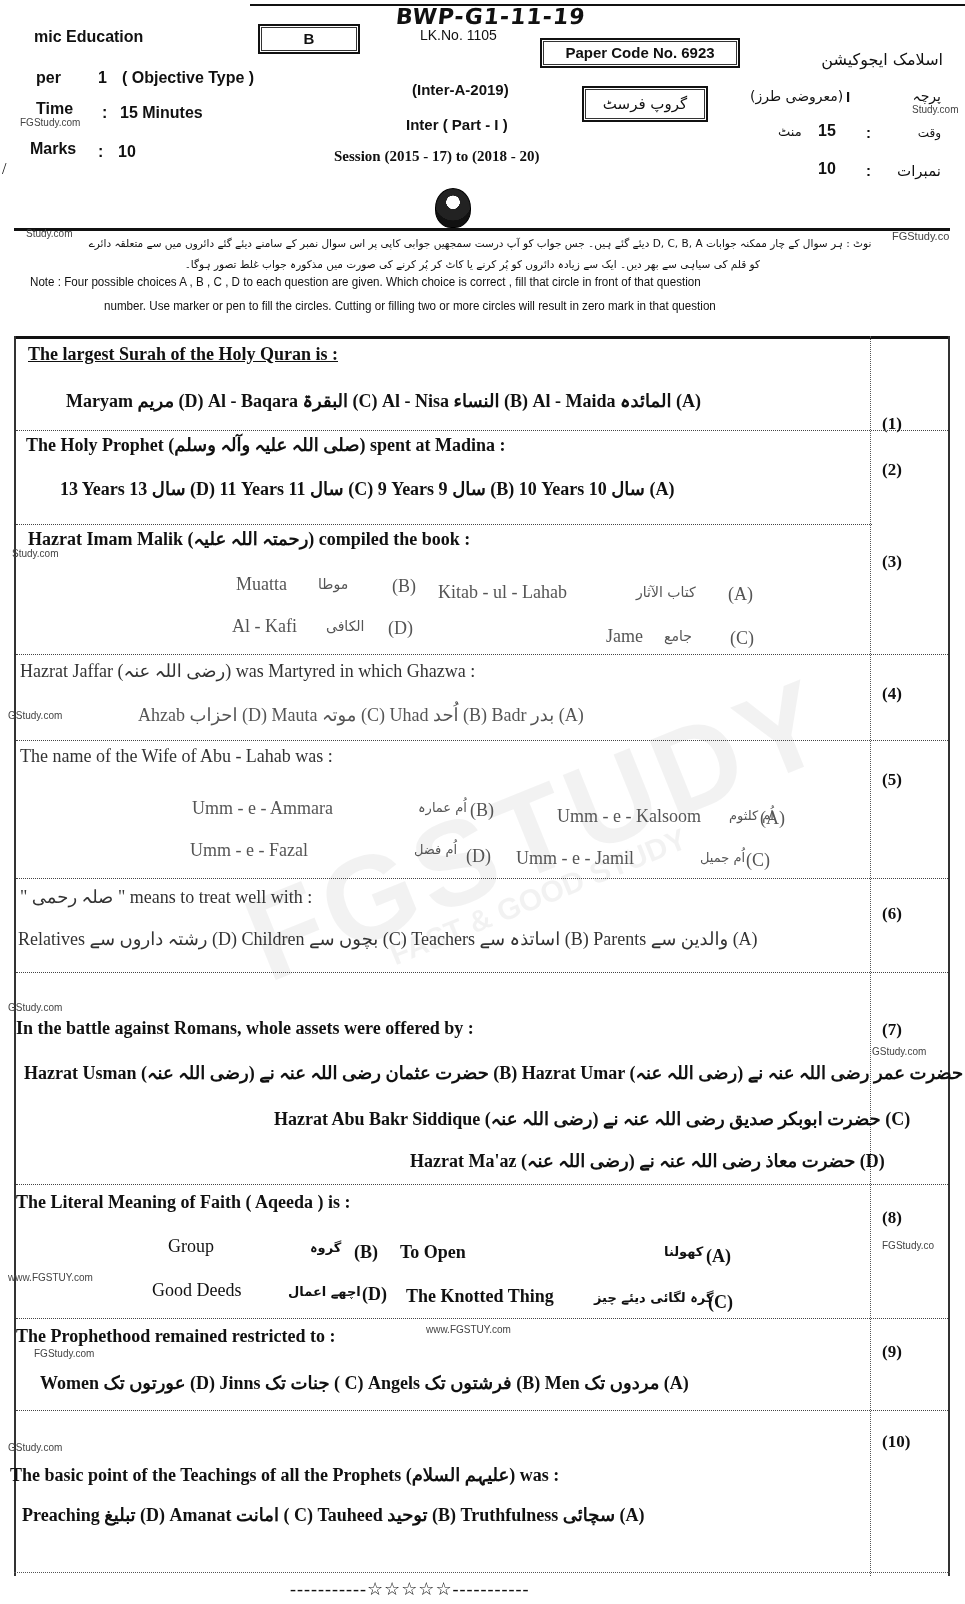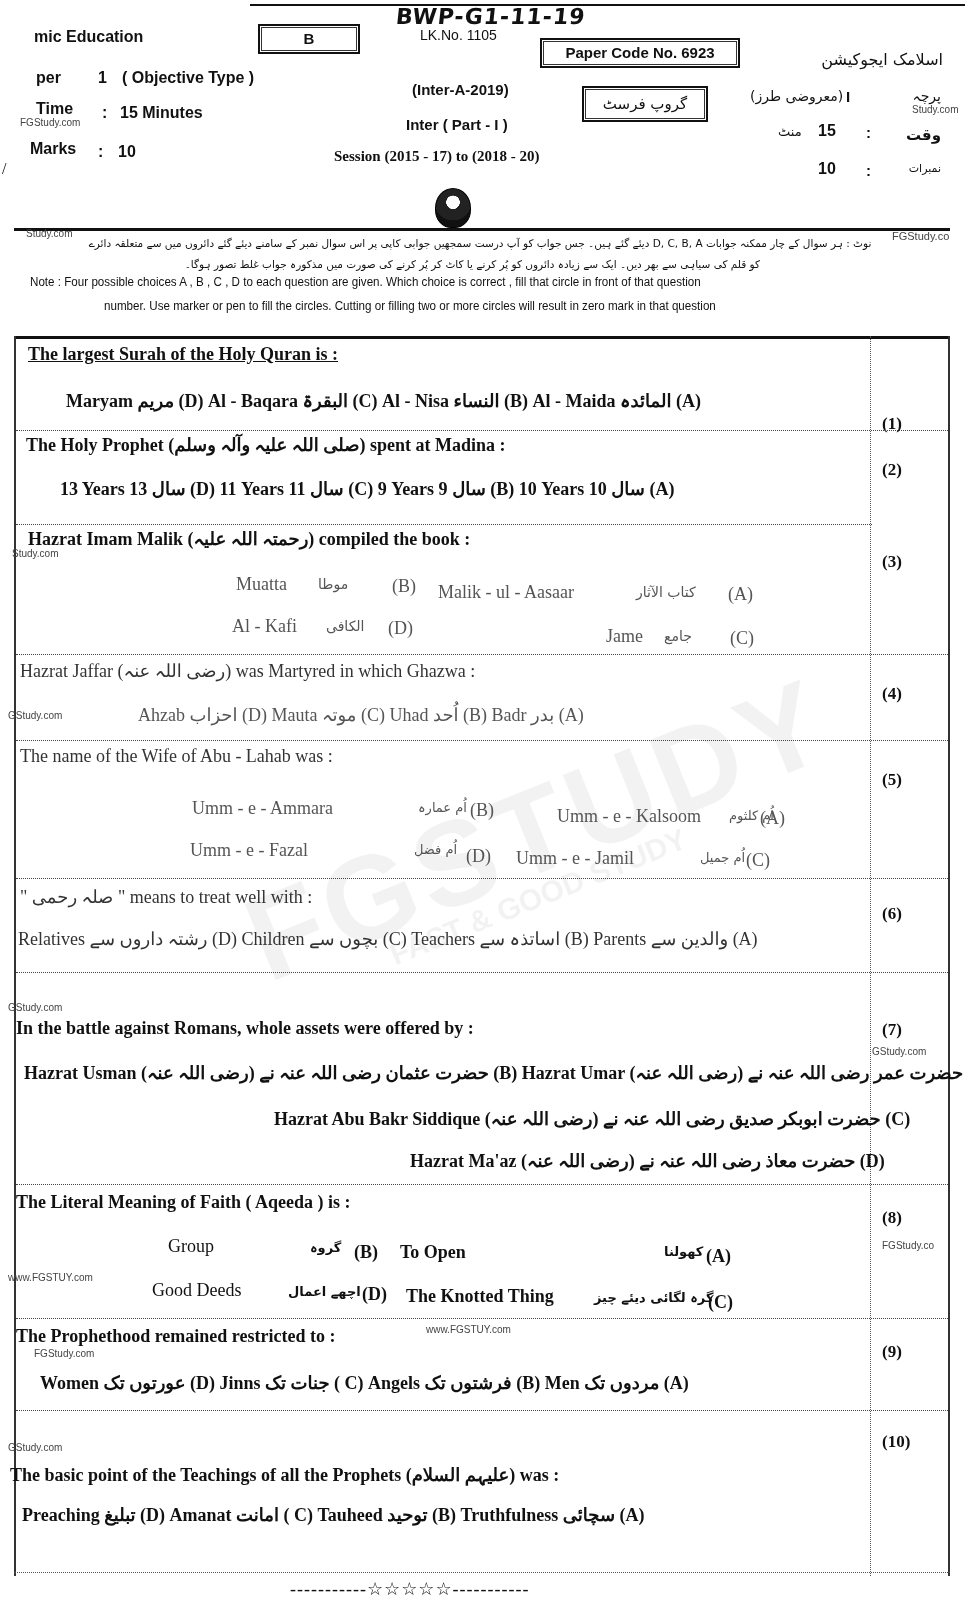--- a/index.html
+++ b/index.html
@@ -59,24 +59,24 @@
 <div class="abs box urdu" style="left:582px;top:86px;width:122px;height:32px;line-height:32px;font-size:15px;">گروپ فرسٹ</div>
 
 <div class="abs urdu" style="right:22px;top:50px;font-size:16px;">اسلامک ایجوکیشن</div>
 <div class="abs urdu" style="left:750px;top:88px;font-size:14px;">(معروضی طرز)</div>
 <div class="abs sans" style="left:846px;top:88px;font-size:15px;font-weight:bold;">I</div>
 <div class="abs urdu" style="right:24px;top:88px;font-size:14px;">پرچہ</div>
 <div class="wm" style="left:912px;top:104px;">Study.com</div>
 <div class="abs urdu" style="left:778px;top:124px;font-size:13px;">منٹ</div>
 <div class="abs sans" style="left:818px;top:122px;font-size:16px;font-weight:bold;">15</div>
 <div class="abs sans" style="left:866px;top:124px;font-size:15px;font-weight:bold;">:</div>
-<div class="abs urdu" style="right:24px;top:126px;font-size:15px;font-weight:bold;">وقت</div>
+<div class="abs urdu" style="right:24px;top:126px;font-size:12px;">وقت</div>
 <div class="abs sans" style="left:818px;top:160px;font-size:16px;font-weight:bold;">10</div>
 <div class="abs sans" style="left:866px;top:162px;font-size:15px;font-weight:bold;">:</div>
-<div class="abs urdu" style="right:24px;top:162px;font-size:11px;">نمبرات</div>
+<div class="abs urdu" style="right:24px;top:162px;font-size:15px;">نمبرات</div>
 
 <div class="emblem"></div>
 
 <div class="note-frame"></div>
 <div class="wm" style="left:26px;top:228px;">Study.com</div>
 <div class="wm" style="left:892px;top:230px;font-size:11px;">FGStudy.co</div>
 <div class="abs urdu" style="left:80px;top:237px;width:800px;font-size:10.5px;text-align:center;white-space:nowrap;">نوٹ :   ہر سوال کے چار ممکنہ جوابات D, C, B, A دیئے گئے ہیں۔ جس جواب کو آپ درست سمجھیں جوابی کاپی پر اس سوال نمبر کے سامنے دیئے گئے دائروں میں سے متعلقہ دائرے</div>
 <div class="abs urdu" style="left:200px;top:258px;width:560px;font-size:10.5px;text-align:right;white-space:nowrap;">کو قلم کی سیاہی سے بھر دیں۔ ایک سے زیادہ دائروں کو پُر کرنے یا کاٹ کر پُر کرنے کی صورت میں مذکورہ جواب غلط تصور ہوگا۔</div>
 <div class="abs sans" style="left:30px;top:275px;font-size:12.5px;transform:scaleX(0.93);transform-origin:left;white-space:nowrap;">Note :  Four possible choices A , B , C , D to each question are given. Which choice is correct , fill that  circle in front of  that question</div>
 <div class="abs sans" style="left:104px;top:299px;font-size:12.5px;transform:scaleX(0.93);transform-origin:left;white-space:nowrap;">number. Use marker or pen to fill the circles. Cutting or filling two or more circles will result in zero mark in that question</div>
@@ -105,21 +105,21 @@
 
 <div class="abs" style="left:0;top:0;">
   <div class="q-en" style="left:28px;top:528px;">Hazrat  Imam Malik (رحمتہ اللہ علیہ) compiled the book  :</div>
 
   <div class="wm" style="left:12px;top:548px;">Study.com</div>
   <div class="qnum" style="top:552px;">(3)</div>
 
   <div class="opt dim" style="left:236px;top:574px;">Muatta</div>
   <div class="opt dim urdu" style="left:318px;top:576px;font-size:14px;">موطا</div>
   <div class="opt dim" style="left:392px;top:576px;">(B)</div>
-  <div class="opt dim" style="left:438px;top:582px;">Malik - ul - Aasaar</div>
+  <div class="opt dim" style="left:438px;top:582px;">Kitab - ul - Lahab</div>
   <div class="opt dim urdu" style="left:636px;top:584px;font-size:14px;">کتاب الآثار</div>
   <div class="opt dim" style="left:728px;top:584px;">(A)</div>
 
   <div class="opt dim" style="left:232px;top:616px;">Al - Kafi</div>
   <div class="opt dim urdu" style="left:318px;top:618px;font-size:14px;margin-left:8px;">الکافی</div>
   <div class="opt dim" style="left:388px;top:618px;">(D)</div>
   <div class="opt dim" style="left:606px;top:626px;">Jame</div>
   <div class="opt dim urdu" style="left:664px;top:628px;font-size:14px;">جامع</div>
   <div class="opt dim" style="left:730px;top:628px;">(C)</div>
 </div>

